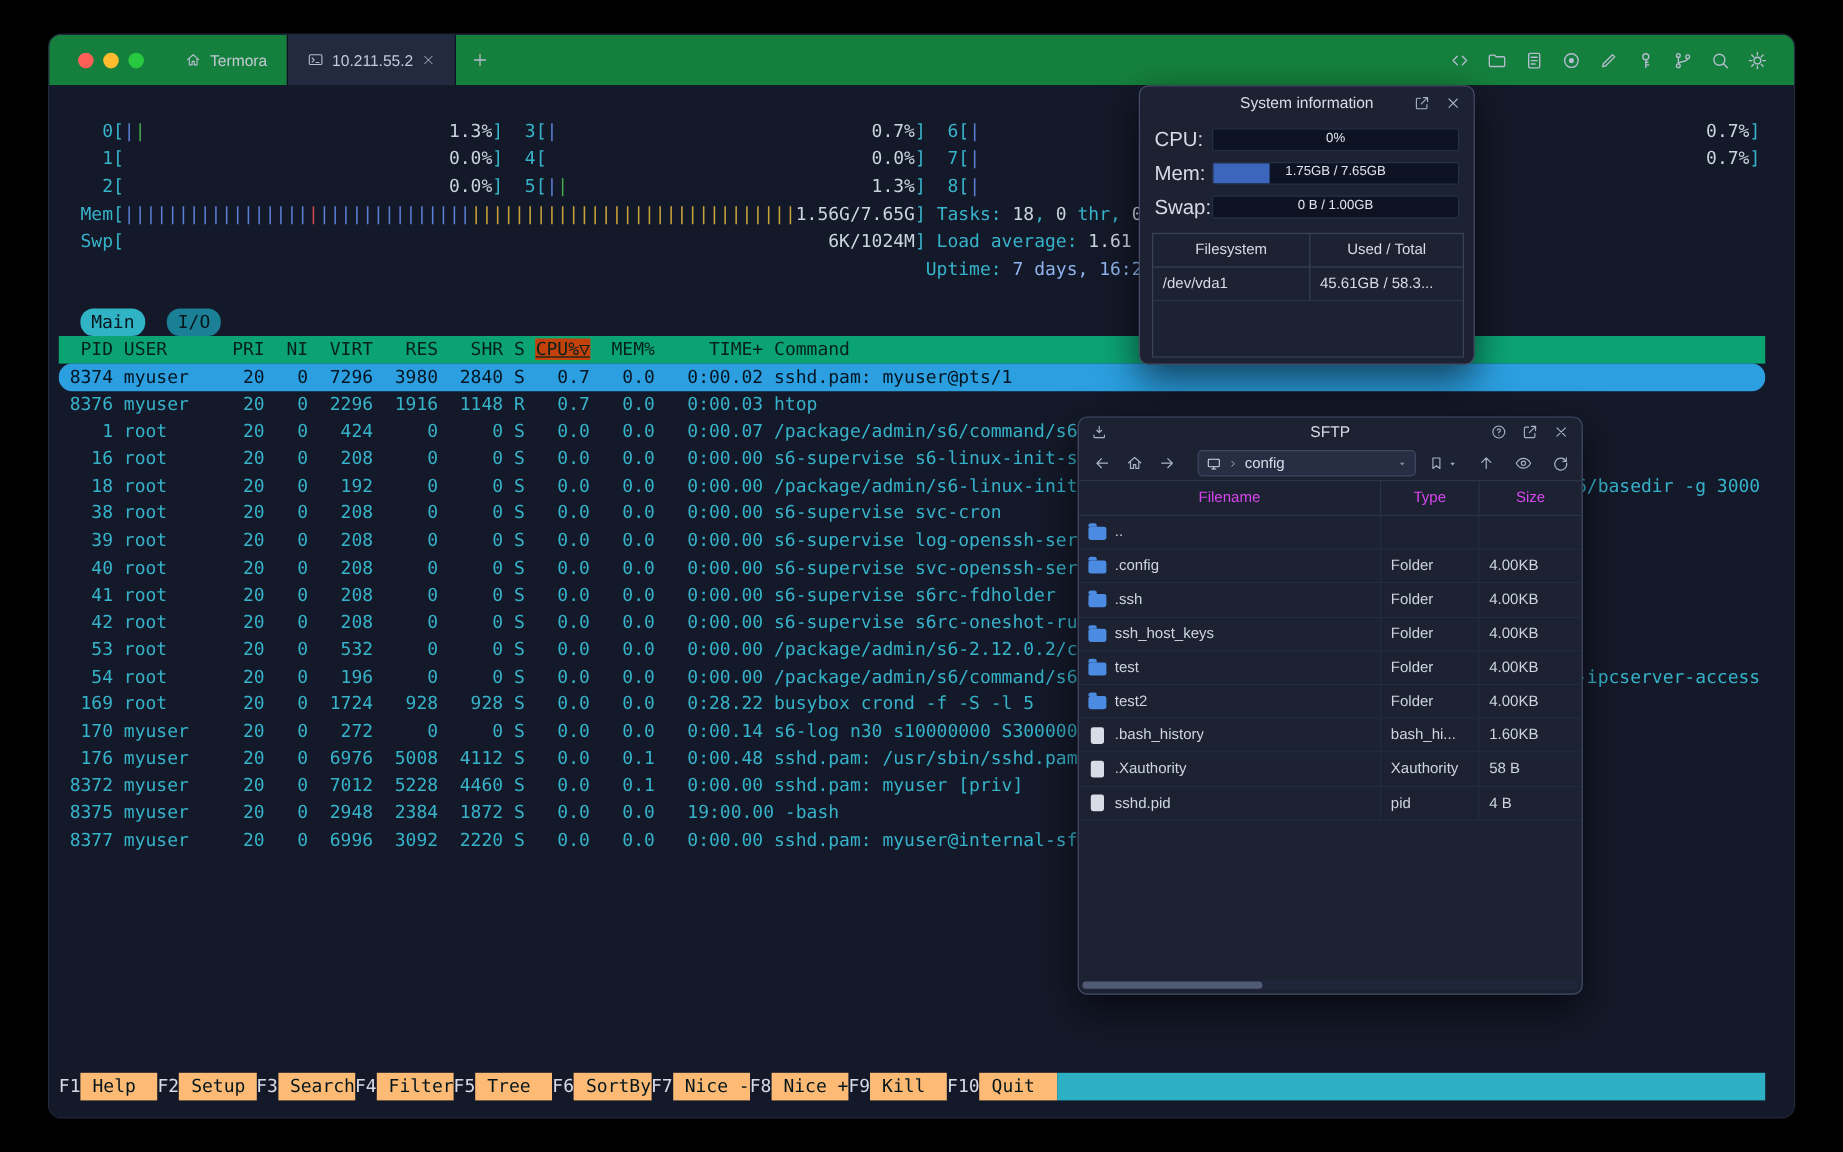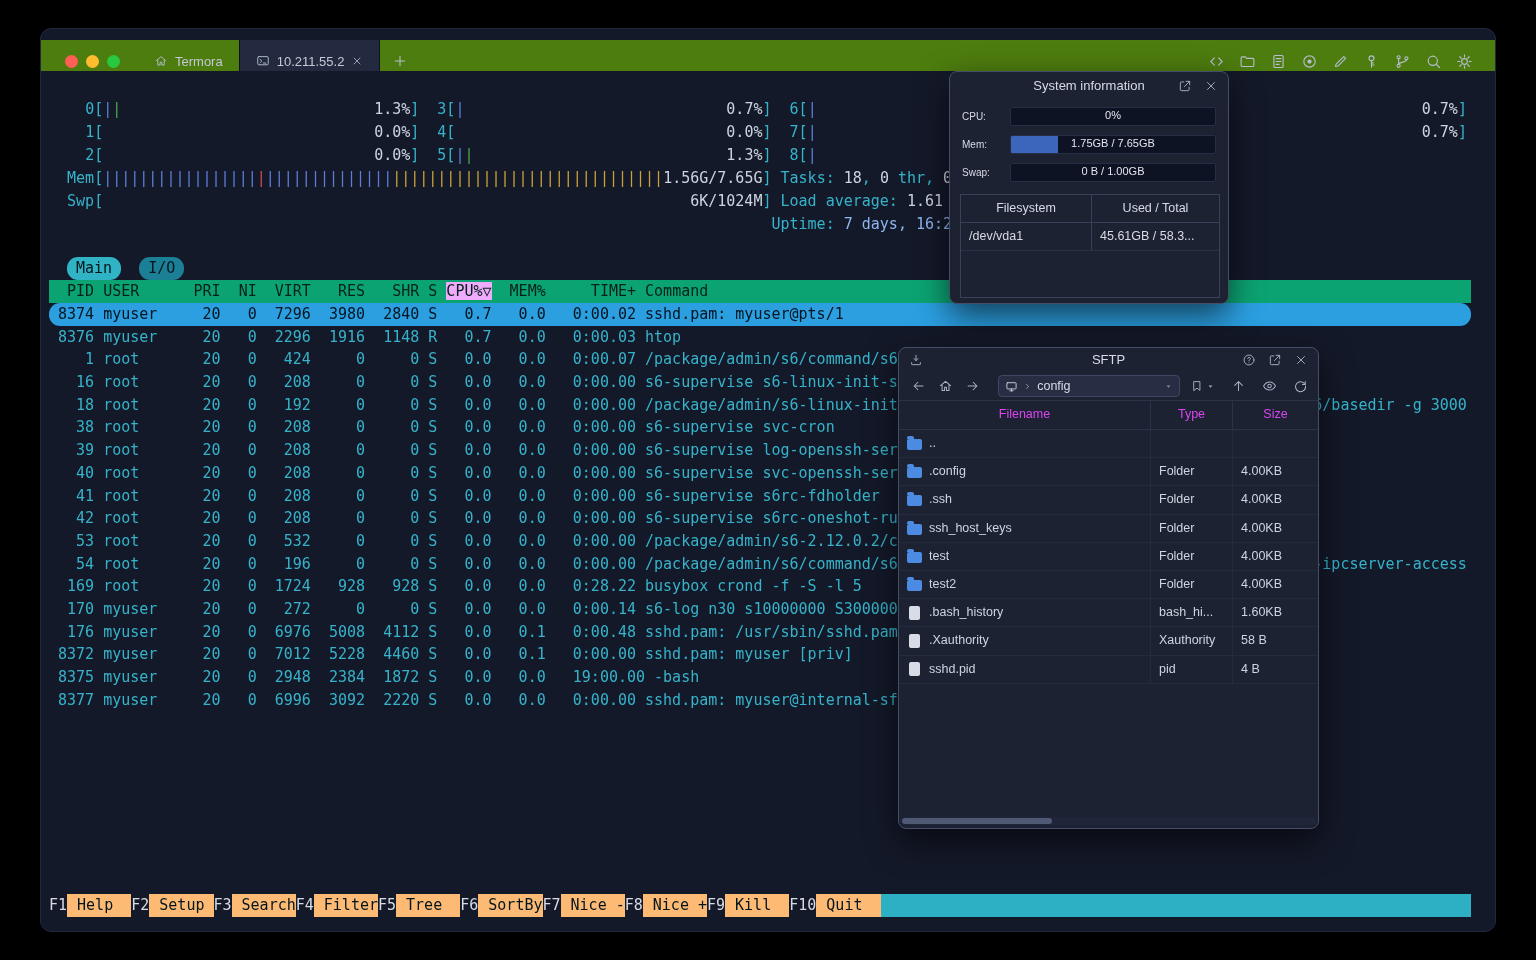--- a/index.html
+++ b/index.html
@@ -2,21 +2,21 @@
 <html><head>
 <meta charset="utf-8">
 <style>
   html,body{margin:0;padding:0;background:#000;}
   .stage{position:relative;width:1536px;height:960px;background:#000;overflow:hidden;
          font-family:"Liberation Sans",sans-serif;}
   .window{position:absolute;left:40px;top:28px;width:1456px;height:904px;background:#141929;
           border-radius:11px;overflow:hidden;border:1px solid #23293d;box-sizing:border-box;}
 
   
-  .tabbar{position:absolute;left:0;top:11px;right:0;height:42px;background:#4d7c0f;display:flex;align-items:stretch;text-align:center;}
+  .tabbar{position:absolute;left:0;top:0;right:0;height:42px;background:#15803d;display:flex;align-items:stretch;text-align:center;}
   .traffic{display:flex;align-items:center;gap:8px;padding:0 18px 0 24px;}
   .tl{width:13px;height:13px;border-radius:50%;display:inline-block;}
   .tl.red{background:#ff5f57}.tl.yellow{background:#febc2e}.tl.green{background:#28c840}
   .tab{display:flex;align-items:center;gap:7px;padding:0 16px;color:#c3c9d6;font-size:13px;}
   .tab.active{background:#232a40;border-left:1px solid #0d1222;border-right:1px solid #0d1222;}
   .tab .ic{color:#b6bdcf}
   .newtab{display:flex;align-items:center;padding:0 12px;color:#b6bdcf;}
   .tb-icons{margin-left:auto;display:flex;align-items:center;gap:14px;padding-right:22px;color:#b6bdcf;}
   .ic{width:16px;height:16px;fill:none;stroke:currentColor;stroke-width:1.6;stroke-linecap:round;stroke-linejoin:round;display:inline-block;}
   .i14{width:14px;height:14px}.i13{width:13px;height:13px}.i12{width:12px;height:12px}.i9{width:9px;height:9px}
@@ -28,42 +28,42 @@
   .meters{position:absolute;top:27px;left:8px;}
   .tline{height:23px;line-height:23px;white-space:pre;}
   .cy{color:#36b3ca}.wht{color:#ccd3e0}.upt{color:#8fb4ee}
   .bblu{color:#5b7fd6}.bgrn{color:#46a94c}.byel{color:#c9a23a}.bred{color:#d14b4b}
   .tabsline{position:absolute;top:186px;left:8px;height:23px;padding-left:18px;}
   .ttab{display:inline-block;line-height:21px;padding:1px 9px 1px;font-size:15px;color:#06161d;border-radius:11px;}
   .ttab.main{background:#2fb3c5;}
   .ttab.io{background:#1b7f95;margin-left:9px;}
   .hdr{position:absolute;top:209px;left:8px;width:1422px;height:23px;line-height:23px;
        background:#0ca372;color:#04211a;white-space:pre;overflow:hidden;}
-  .hdr .hs{background:#f0abfc;}
+  .hdr .hs{background:#c2410c;text-decoration:underline;}
   .rows{position:absolute;top:232px;left:8px;width:1422px;}
   .prow{height:22.7px;line-height:22.7px;white-space:pre;color:#36b3ca;border-radius:11px;}
   .prow.sel{background:#2b9fe0;color:#041420;}
   .fbar{position:absolute;top:823px;left:8px;width:1422px;height:23px;display:flex;}
   .fk{display:flex;}
   .fkk{line-height:23px;color:#d6dbe6;white-space:pre;}
   .fkl{line-height:23px;background:#fdba74;color:#04161c;white-space:pre;padding-left:10px;}
   .fbar::after{content:"";flex:1 1 auto;background:#2eb0c4;}
 
   
   .panel{position:absolute;background:#1c2232;border:1px solid #454d68;border-radius:8px;
          box-shadow:0 12px 32px rgba(0,0,0,.6);z-index:10;color:#d6dbe6;box-sizing:border-box;}
   .p-head{position:relative;height:28px;}
   .p-title{position:absolute;left:0;right:0;top:0;text-align:center;line-height:28px;font-size:13px;color:#d6dbe6;}
   .p-acts{position:absolute;right:10px;top:0;height:28px;display:flex;gap:12px;align-items:center;color:#a9b2c6;z-index:2;}
   .p-lead{position:absolute;left:10px;top:0;height:28px;display:flex;align-items:center;color:#a9b2c6;z-index:2;}
 
   .sysinfo{left:908px;top:42px;width:280px;height:233px;}
   .si-row{display:flex;align-items:center;height:17px;margin:11px 12px 0;}
   .si-row.first{margin-top:8px;}
-  .si-label{width:48px;font-size:10px;color:#d6dbe6;}
+  .si-label{width:48px;font-size:17px;color:#d6dbe6;}
   .si-bar{position:relative;flex:1;height:17px;background:#0d1322;border:1px solid #272e45;border-radius:2px;overflow:hidden;}
   .si-fill{position:absolute;left:0;top:0;bottom:0;background:#3b66bb;width:0;}
   .si-val{position:relative;display:block;text-align:center;font-size:11px;line-height:15px;color:#e2e6f0;}
   .fs-table{position:absolute;left:10px;right:8px;top:122px;bottom:5px;border:1px solid #3a4259;}
   .fs-h,.fs-r{display:grid;grid-template-columns:130px 1fr;height:27px;}
   .fs-h{border-bottom:1px solid #3a4259;}
   .fs-r{border-bottom:1px solid #2a3147;}
   .fs-hc{text-align:center;line-height:27px;font-size:12.5px;}
   .fs-c{line-height:27px;font-size:12.5px;padding-left:8px;white-space:nowrap;overflow:hidden;}
   .fs-hc.b,.fs-c.b{border-left:1px solid #3a4259;}

